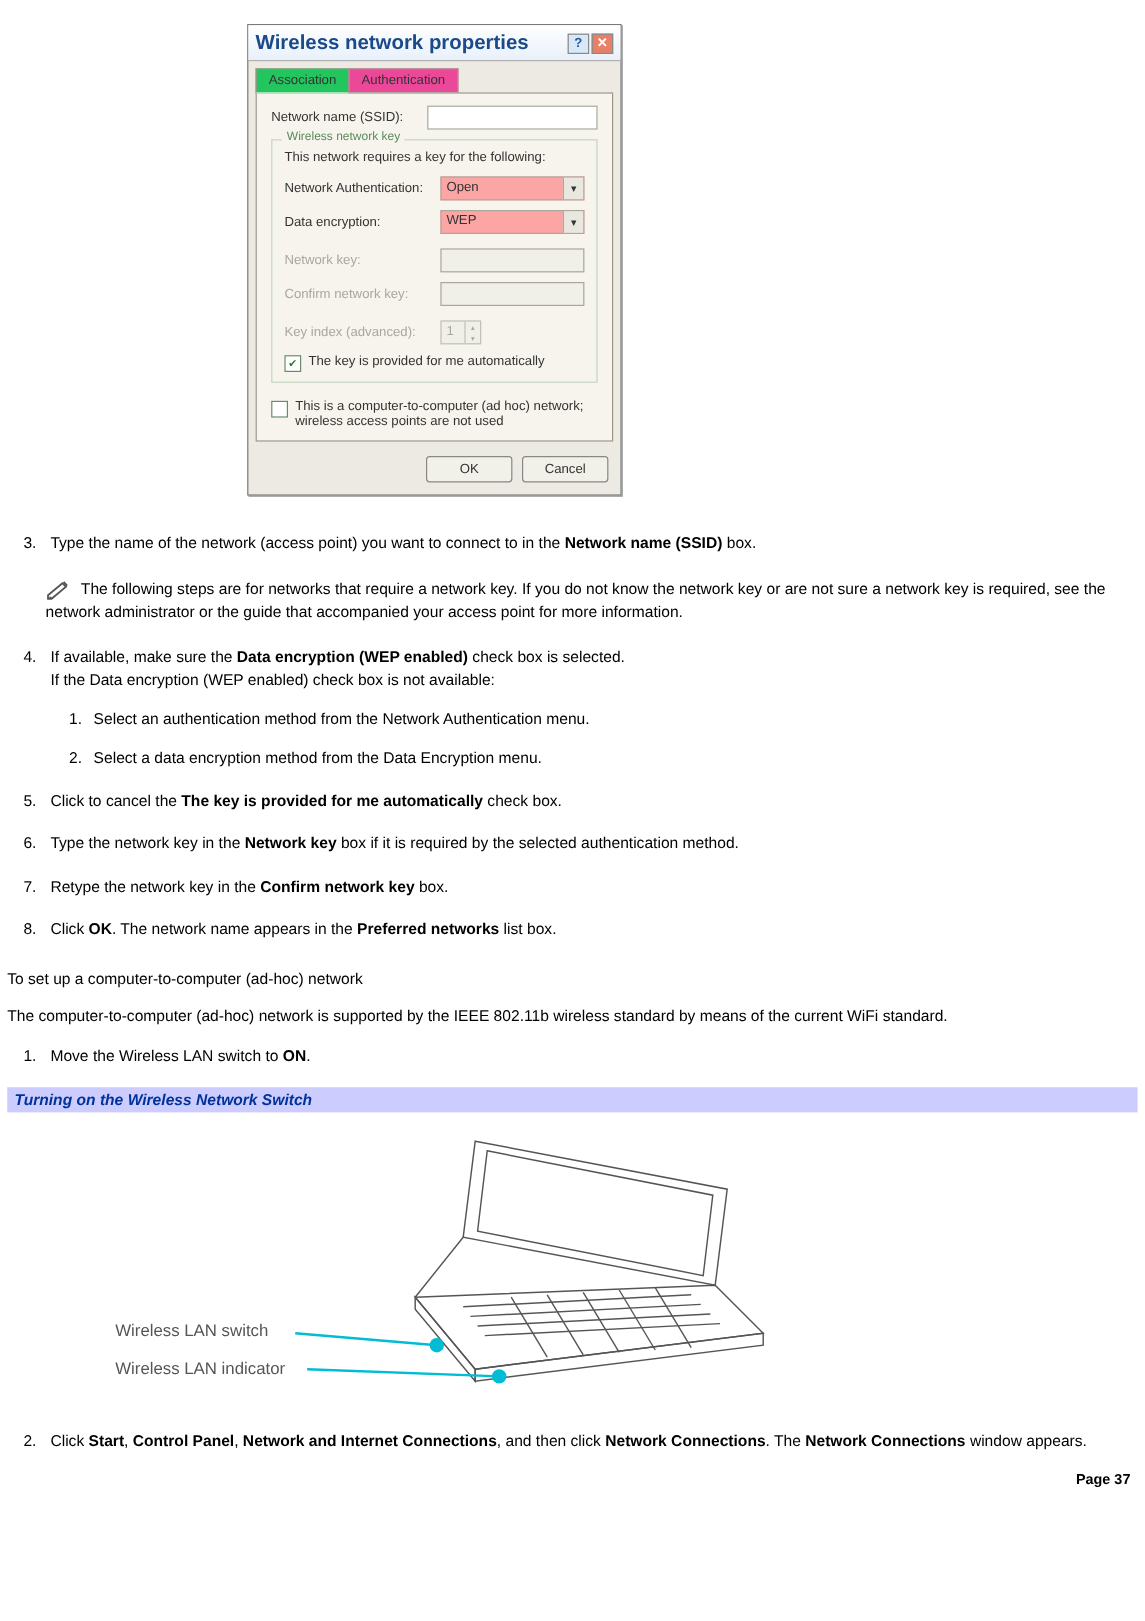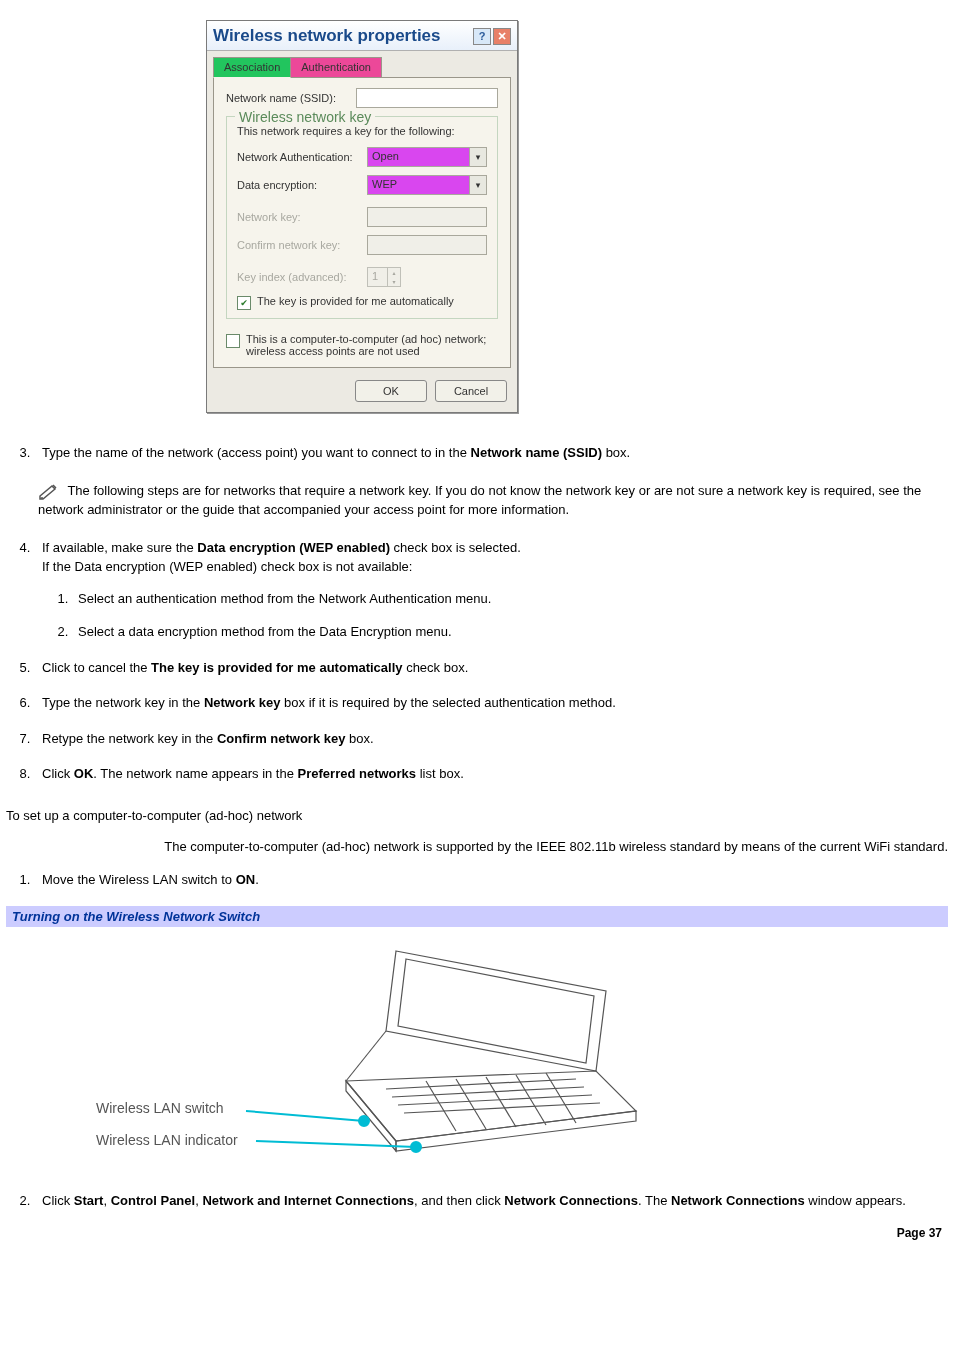--- a/index.html
+++ b/index.html
@@ -106,27 +106,27 @@
     margin-top: 8px;
     position: relative;
   }
   .legend {
     position: absolute;
     top: -8px;
     left: 8px;
     background: #f6f4ec;
     padding: 0 4px;
     color: #5a8a5a;
-    font-size: 14px;
+    font-size: 10px;
   }
   .selectbox {
     flex: 1;
     display: flex;
     border: 1px solid #a9a89c;
-    background: #d946ef;
+    background: #fca5a5;
     height: 18px;
     align-items: stretch;
     gap: 28px;
   }
   .selectbox .val { flex: 1; padding: 2px 4px; font-size: 11px;}
   .selectbox .arrow {
     width: 16px;
     border-left: 1px solid #a9a89c;
     background: #e8e8e0;
     display: flex;
@@ -211,21 +211,20 @@
     line-height: 1.5;
   }
   .note-icon svg { vertical-align: middle; margin-right: 4px;}
   .section-h {
     font-weight: normal;
     margin: 24px 0 14px 0;
   }
   .para {
     margin: 0 0 14px 0;
     line-height: 1.5;
-    text-align: right;
   }
   .caption-bar {
     background: #ccccff;
     color: #003399;
     font-weight: bold;
     font-style: italic;
     padding: 3px 6px;
     margin: 10px 0 14px 0;
   }
   .laptop-figure {

